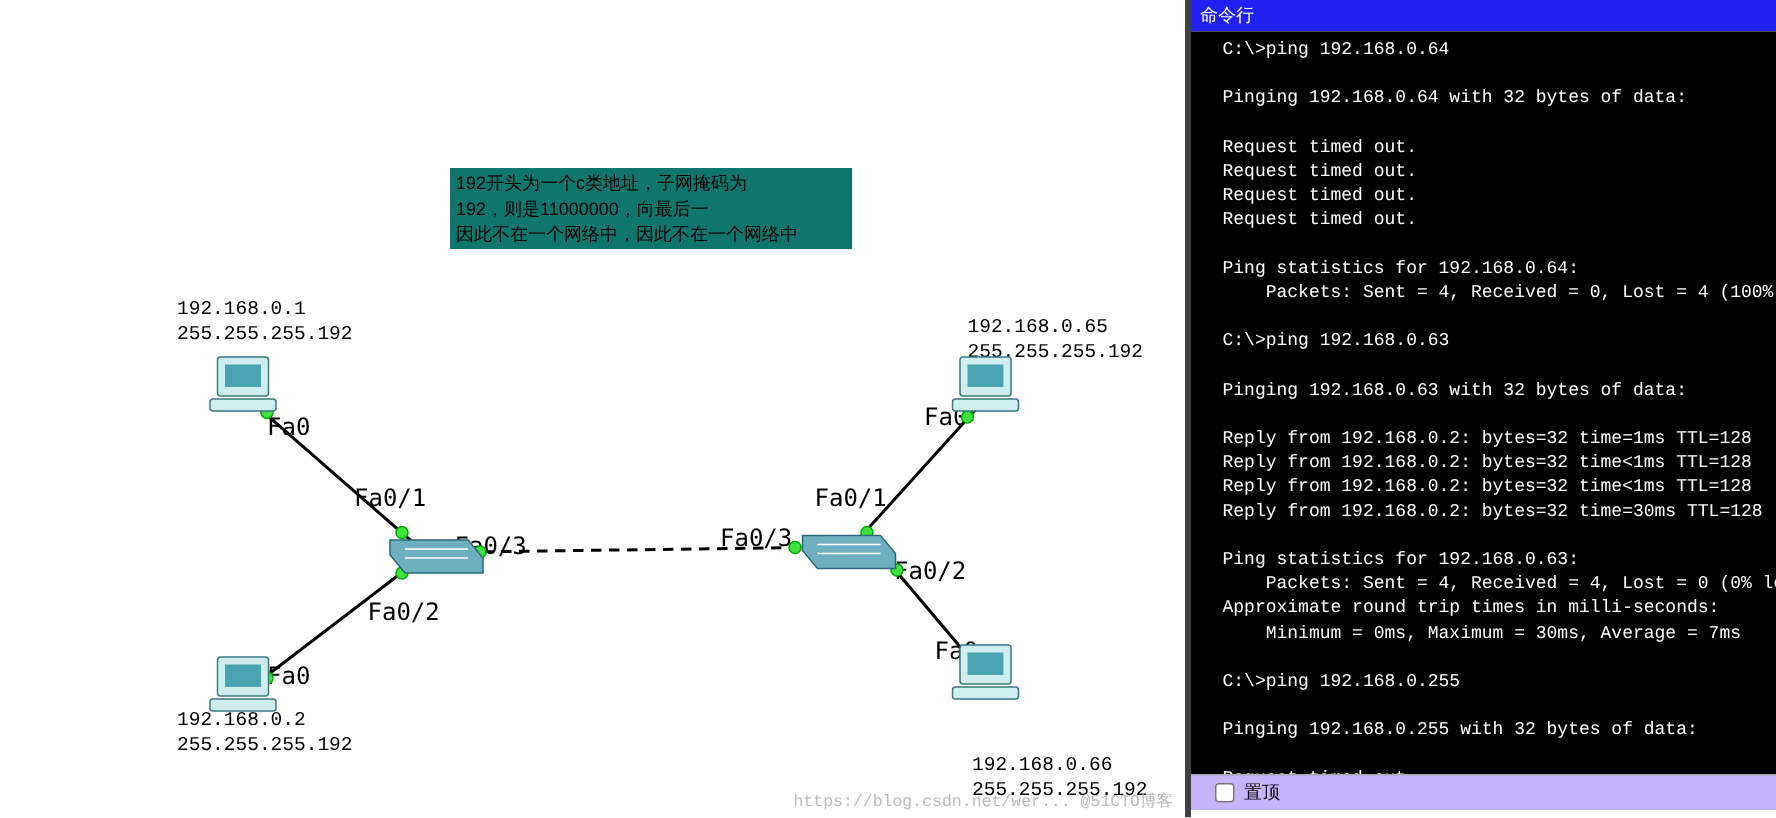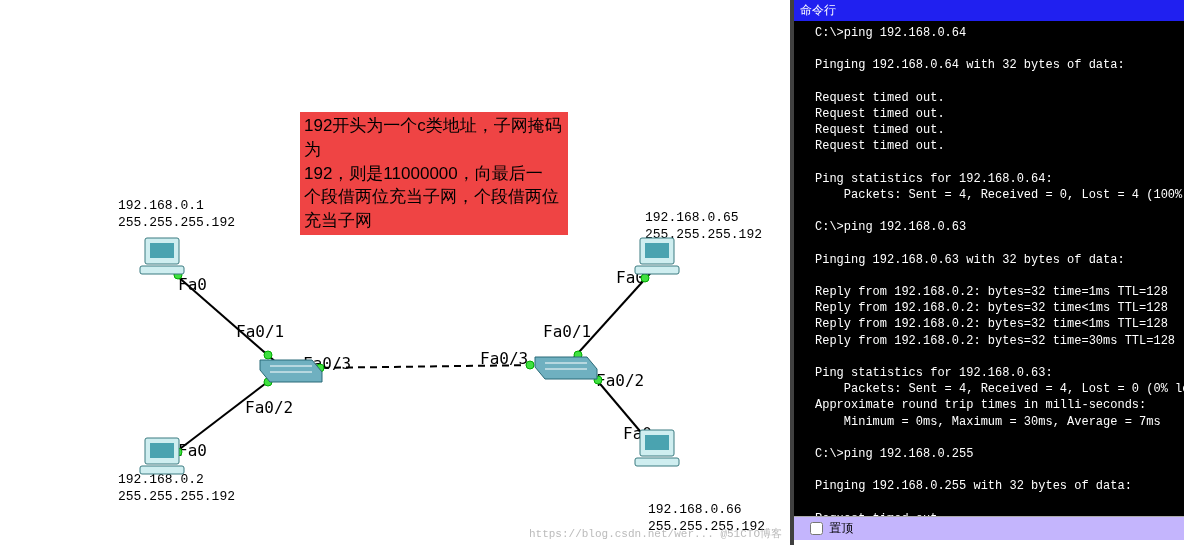--- a/index.html
+++ b/index.html
@@ -4,21 +4,21 @@
 <style>
 html,body{margin:0;padding:0;font-family:"Microsoft YaHei",Arial,sans-serif;background:#fff}
 .page{position:relative;width:1184px;height:545px;overflow:hidden}
 .left{position:absolute;left:0;top:0;width:790px;height:545px;background:#fff}
 .right{position:absolute;left:790px;top:0;right:0;height:545px;border-left:4px solid #404040}
 .titlebar{background:#2020f0;color:#fff;font-size:12px;padding:2px 6px}
 .term{background:#000;color:#fff;font-family:"Courier New",monospace;font-size:12px;white-space:pre;padding:4px 21px;line-height:1.35;height:495px;overflow:hidden;box-sizing:border-box}
 .footer{background:#c4b5fd;color:#000;font-size:12px;padding:2px 12px;border-top:1px solid #aaa}
 .footer input{vertical-align:middle}
 
-.note{position:absolute;background:#ef4444;font-size:17px;color:#000;padding:2px 4px;line-height:1.4}
+.note{position:absolute;background:#0f766e;font-size:12px;color:#000;padding:2px 4px;line-height:1.4}
 .hostlabel{position:absolute;font-size:13px;color:#000;line-height:1.3;font-family:Liberation Mono, monospace;white-space:pre}
 .iflabel{position:absolute;font-size:16px;color:#000;font-family:SimSun,monospace}
 
 svg.topo{position:absolute;left:0;top:0;width:790px;height:545px}
 .pc-body{fill:#cfeef0;stroke:#3a7a80;stroke-width:1}
 .pc-screen{fill:#4aa3b0}
 .pc-base{fill:#cfeef0;stroke:#3a7a80;stroke-width:1}
 .sw{fill:#6fb0c0;stroke:#2a6a78;stroke-width:1}
 .link{stroke:#000;stroke-width:2;fill:none}
 .dashlink{stroke:#000;stroke-width:2;fill:none;stroke-dasharray:7 5}
@@ -28,21 +28,21 @@
 </style>
 </head>
 <body>
 
 <div class="page">
   <div class="left">
 
     <div class="note" style="left:300px;top:112px;width:260px">
       <div>192开头为一个c类地址，子网掩码为</div>
       <div>192，则是11000000，向最后一</div>
-      <div>个段借两位充当子网，个段借两位充当子网</div>
+      <div>因此不在一个网络中，因此不在一个网络中</div>
     </div>
 
     <div class="hostlabel" style="left:118px;top:198px"><span>192.168.0.1</span>
 <span>255.255.255.192</span></div>
     <div class="hostlabel" style="left:118px;top:472px"><span>192.168.0.2</span>
 <span>255.255.255.192</span></div>
     <div class="hostlabel" style="left:645px;top:210px"><span>192.168.0.65</span>
 <span>255.255.255.192</span></div>
     <div class="hostlabel" style="left:648px;top:502px"><span>192.168.0.66</span>
 <span>255.255.255.192</span></div>

